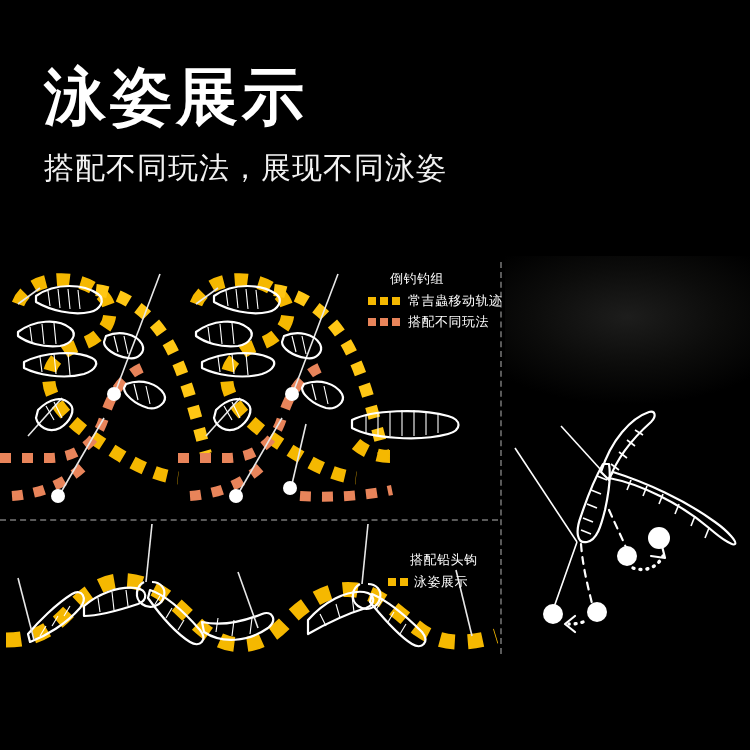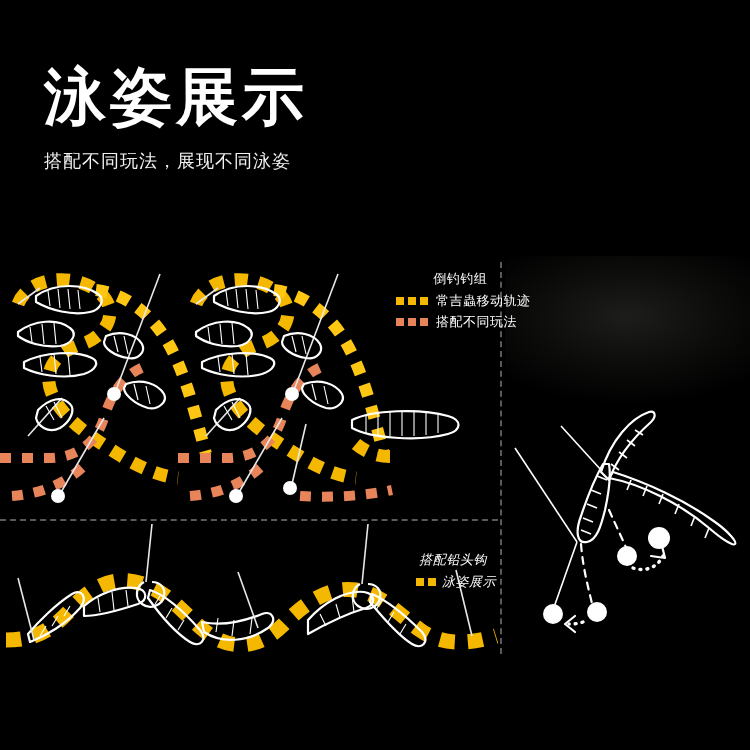--- a/index.html
+++ b/index.html
@@ -14,21 +14,21 @@
   
   .header{position:absolute;left:0;top:0;width:642px;text-align:left;padding-left:44px;}
   .title{
     margin:0;padding-top:66px;
     font-size:62px;line-height:1.0;font-weight:700;
     letter-spacing:4px;color:#ffffff;
     font-family:"DejaVu Sans","Liberation Sans",sans-serif;
   }
   .subtitle{
     margin:0;padding-top:22px;
-    font-size:18px;line-height:1.2;font-weight:400;
+    font-size:30px;line-height:1.2;font-weight:400;
     letter-spacing:1px;color:#f2f2f2;
     font-family:"DejaVu Sans","Liberation Sans",sans-serif;
   }
 
   
   .divider-h{
     position:absolute;left:0;top:519px;width:498px;height:0;
     border-top:2px dashed #5a5a5a;
   }
   .divider-v{
@@ -39,29 +39,29 @@
   
   .panel{position:absolute;}
   #panel-top-left{left:0;top:258px;width:500px;height:260px;}
   #panel-bottom-left{left:0;top:524px;width:500px;height:160px;}
   #panel-photo{left:505px;top:256px;width:245px;height:160px;}
   #panel-rig{left:505px;top:392px;width:245px;height:262px;}
 
   .panel svg{display:block;width:100%;height:100%;}
 
   
-  .legend{position:absolute;text-align:center;}
+  .legend{position:absolute;}
   #legend-top{left:368px;top:270px;}
-  #legend-bottom{left:388px;top:551px;font-style:italic;}
+  #legend-bottom{left:388px;top:551px;}
   .legend-title{
     font-size:13px;color:#ffffff;white-space:nowrap;
     font-family:"DejaVu Sans","Liberation Sans",sans-serif;
     margin:0 0 4px 22px;letter-spacing:.5px;
   }
-  .legend-row{display:flex;align-items:center;margin-top:3px;white-space:nowrap;margin-left:28px;}
+  .legend-row{display:flex;align-items:center;margin-top:3px;white-space:nowrap;}
   .swatches{display:flex;align-items:center;width:40px;flex:0 0 40px;}
   .sw{width:8px;height:8px;margin-right:4px;display:block;}
   .legend-label{
     font-size:13px;color:#ffffff;letter-spacing:.5px;
     font-family:"DejaVu Sans","Liberation Sans",sans-serif;
   }
   #legend-bottom .legend-title{margin-left:22px;}
   #legend-bottom .swatches{width:26px;flex:0 0 26px;}
 
   

